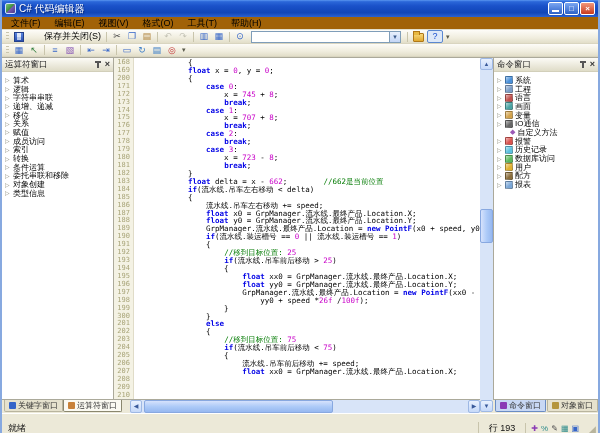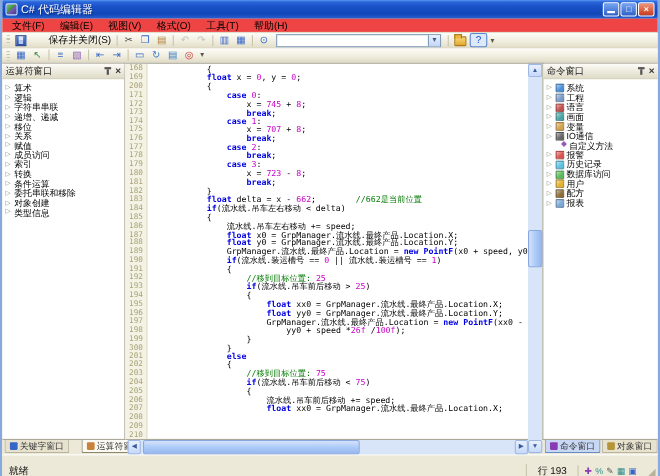--- a/index.html
+++ b/index.html
@@ -14,21 +14,21 @@
     border:1px solid #CFE0FF}
   .title{color:#fff;font-size:10px;font-weight:normal;text-shadow:1px 1px 1px #0A2A7A;white-space:nowrap}
   .winbtns{margin-left:auto;display:flex;gap:1px}
   .wb{width:15px;height:13px;border:1px solid #fff;border-radius:2px;color:#fff;
       font-size:8px;line-height:11px;text-align:center;font-weight:bold}
   .wb.min,.wb.max{background:linear-gradient(#7AA6F2,#2E62C8)}
   .wb.close{background:linear-gradient(#F2987A,#C83A1E)}
   .wb.min::before{content:"";display:block;margin:7px auto 0;width:7px;height:2px;background:#fff}
   
   .menubar{height:13px;display:flex;align-items:center;padding:0 2px;font-size:9px;
-    background:#ef4444;border-bottom:1px solid #E2DECB;color:#000}
+    background:#a16207;border-bottom:1px solid #E2DECB;color:#000}
   .mi{padding:0 7px;line-height:13px;white-space:nowrap}
   .toolbar{display:flex;align-items:center;gap:1px;padding:0 2px;
     background:linear-gradient(180deg,#FDFCF8,#F0EDDE 60%,#E2DEC9);border-bottom:1px solid #D9D5C0}
   .t1{height:14px}.t2{height:13px}
   .grip-v{width:3px;height:9px;margin:0 2px;
     background:repeating-linear-gradient(180deg,#C9C5AC 0 1px,transparent 1px 3px)}
   .tsep{width:1px;height:10px;background:#C9C5AC;margin:0 2px}
   .tb{display:flex;align-items:center;gap:20px;padding:0 2px;height:13px;border-radius:2px}
   .tb .g{font-size:9px;line-height:11px;min-width:10px;text-align:center}
   .tb.dis .g{opacity:.45}
@@ -78,21 +78,21 @@
   .s-c{color:#007A00}
   .s-p{color:#000}
   
   .vscroll{width:13px;background:#D8E4F8;display:flex;flex-direction:column;border-top:1px solid #ABA99A}
   .sbtn{height:12px;background:linear-gradient(#E9F1FE,#C6D9F9);border:1px solid #9EB8E4;
     border-radius:2px;color:#3A5A9A;font-size:6px;line-height:10px;text-align:center}
   .vtrack{flex:1;position:relative}
   .vthumb{position:absolute;left:0;right:0;top:42%;height:34px;border-radius:2px;
     background:linear-gradient(90deg,#D6E2FC,#AECBF8 50%,#96B8F0);border:1px solid #88A8E0}
   .bottomrow{height:13px;display:flex;background:#ECE9D8}
-  .ltabs{width:114px;display:flex;padding-left:2px;gap:11px}
+  .ltabs{width:128px;display:flex;padding-left:2px;gap:0}
   .rtabs{width:105px;display:flex;padding-left:2px;gap:1px}
   .tab{display:flex;align-items:center;gap:2px;padding:0 4px;font-size:8px;height:12px;
     border:1px solid #B8B49E;border-top:none;background:#E6E2CE;color:#333;border-radius:0 0 2px 2px;white-space:nowrap}
   .tab.active{background:#FBFAF2;border-color:#8A876E}
   .rtabs .tab.active{background:#C8D8F4;border-color:#6A8CC4}
   .tabic{width:7px;height:7px;border-radius:1px;flex:0 0 auto}
   .hscroll{flex:1;display:flex;background:#D8E4F8}
   .hbtn{width:12px;height:13px;background:linear-gradient(#E9F1FE,#C6D9F9);border:1px solid #9EB8E4;
     border-radius:2px;color:#3A5A9A;font-size:6px;line-height:11px;text-align:center}
   .htrack{flex:1;position:relative}

